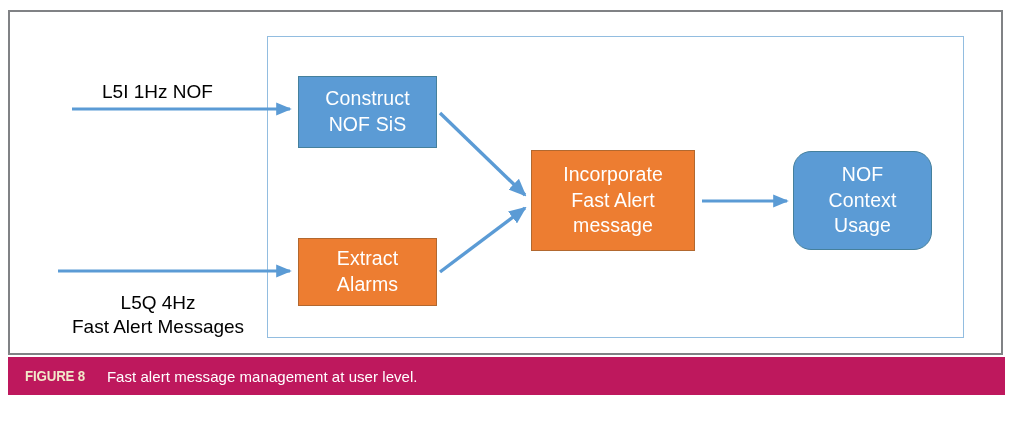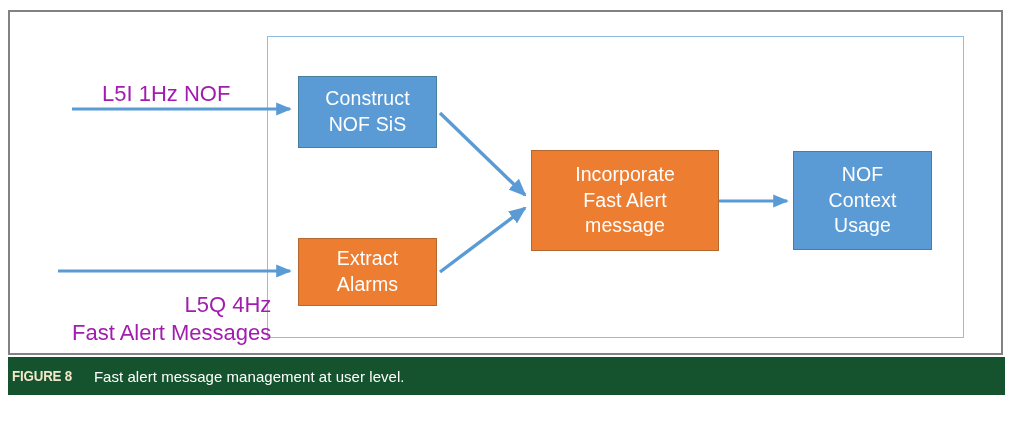--- a/index.html
+++ b/index.html
@@ -67,31 +67,31 @@
     background: #5B9BD5;
     border: 1px solid #45809c;
   }
   .node.orange {
     background: #ED7D31;
     border: 1px solid #b2682f;
   }
 
   #node-construct-nof-sis { left: 298px; top: 76px;  width: 139px; height: 72px; }
   #node-extract-alarms    { left: 298px; top: 238px; width: 139px; height: 68px; }
-  #node-incorporate       { left: 531px; top: 150px; width: 188px; height: 101px; }
-  #node-nof-context-usage { left: 793px; top: 151px; width: 139px; height: 99px; }
+  #node-incorporate       { left: 531px; top: 150px; width: 164px; height: 101px; }
+  #node-nof-context-usage { left: 793px; top: 151px; width: 139px; height: 99px; border-radius: 18px; }
 
   
   .input-label {
     position: absolute;
-    color: #a21caf;
-    font-size: 22px;
+    color: #000000;
+    font-size: 19px;
     line-height: 1.28;
     white-space: pre;
-    text-align: right;
+    text-align: center;
   }
   #label-l5i { left: 102px; top: 80px; }
   #label-l5q { left: 72px;  top: 244px; margin-top: 47px; }
 
   
   #connectors {
     position: absolute;
     left: 0;
     top: 0;
     width: 1022px;
@@ -99,25 +99,25 @@
     pointer-events: none;
   }
 
   
   #caption-bar {
     position: absolute;
     left: 8px;
     top: 357px;
     width: 997px;
     height: 38px;
-    background: #14532d;
+    background: #be185d;
     display: flex;
     align-items: center;
     box-sizing: border-box;
-    padding-left: 4px;
+    padding-left: 17px;
   }
   #caption-figure-number {
     color: #f2e8c9;
     font-size: 15.5px;
     font-weight: bold;
     letter-spacing: -.2px;
     transform: scaleX(.86);
     transform-origin: left center;
     white-space: pre;
     margin-right: 12px;

